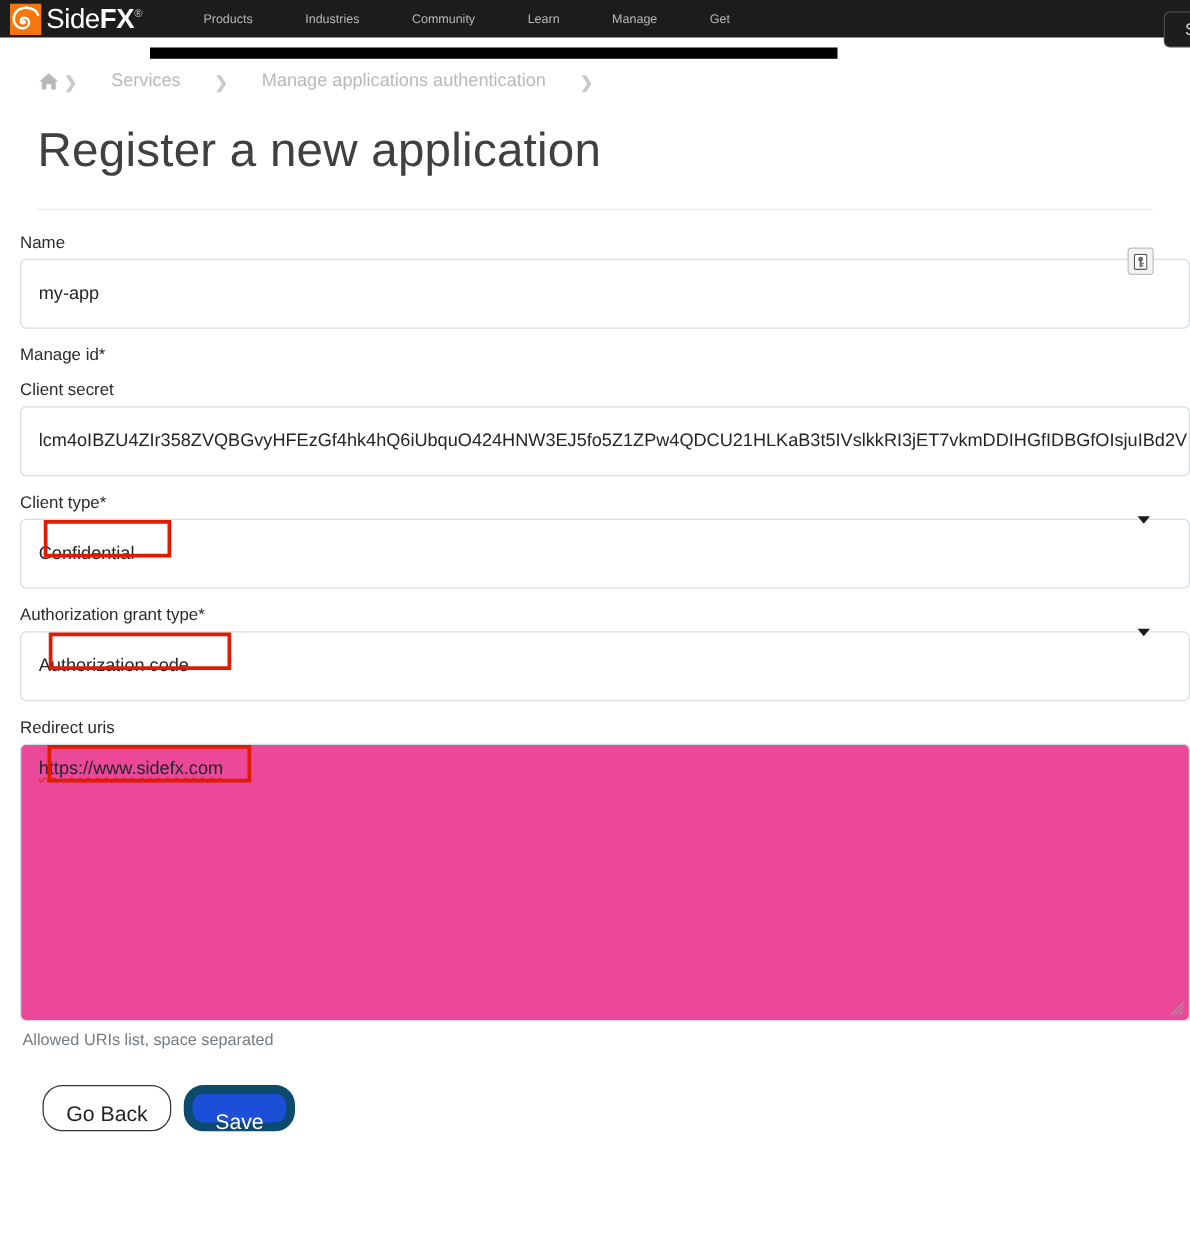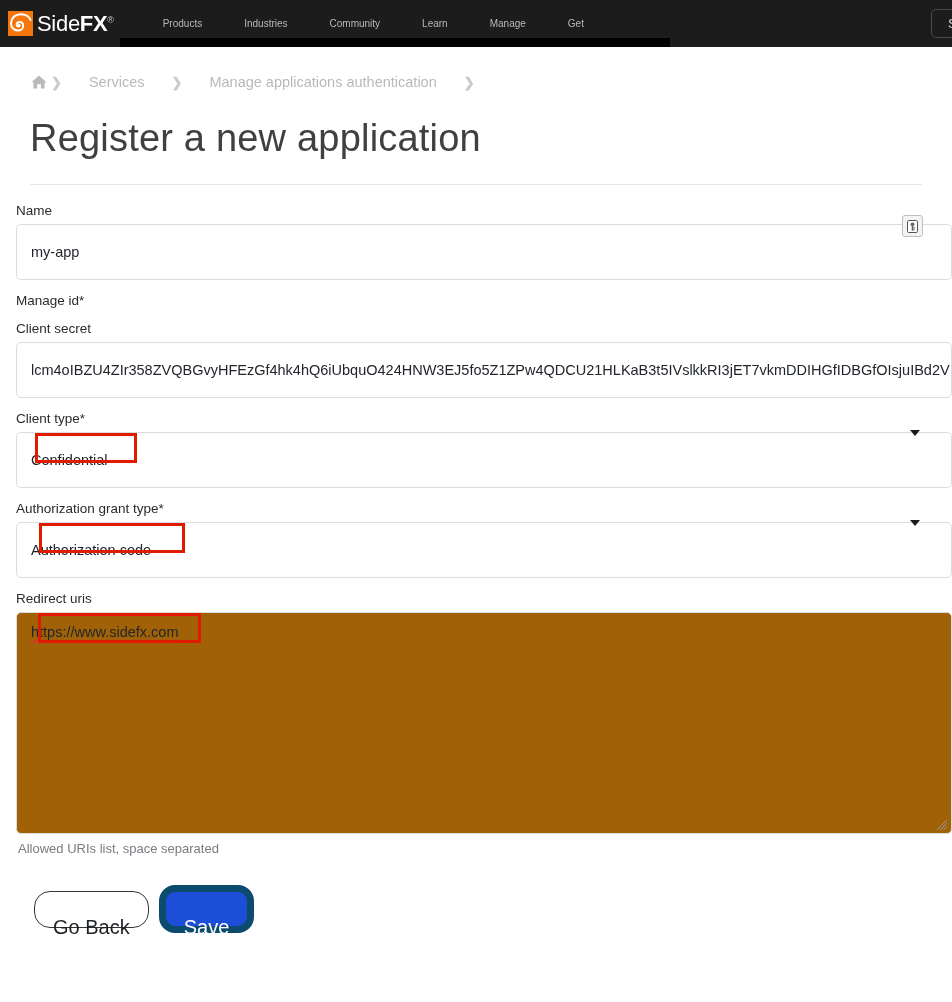--- a/index.html
+++ b/index.html
@@ -11,21 +11,21 @@
     width: 952px;
     height: 1002px;
     overflow: hidden;
     font-family: "Liberation Sans", sans-serif;
     color: #222222;
     position: relative;
   }
 
   
   .navbar {
-    height: 47px;
+    height: 30px;
     background: #1c1c1c;
     display: flex;
     align-items: center;
     position: relative;
   }
   .nav-underlay {
     position: absolute;
     left: 120px;
     top: 38px;
     width: 550px;
@@ -172,21 +172,21 @@
     border-right: 5px solid transparent;
     border-top: 6px solid #1a1a1a;
   }
 
   .textarea {
     box-sizing: border-box;
     width: 936px;
     height: 222px;
     border: 1px solid #dadde0;
     border-radius: 5px;
-    background: #a16207;
+    background: #ec4899;
     font-size: 14.5px;
     color: #22262b;
     padding: 11px 14px;
     position: relative;
   }
   .spell {
     text-decoration: underline;
     text-decoration-style: wavy;
     text-decoration-color: #e03030;
     text-underline-offset: 2px;
@@ -228,24 +228,24 @@
     pointer-events: none;
   }
 
   
   .buttons {
     display: flex;
     align-items: center;
     margin: 29px 0 0 18px;
   }
   .btn {
-    font-size: 20px;
+    font-size: 17px;
     font-family: "Liberation Sans", sans-serif;
     border-radius: 16px;
-    padding: 17px 18px;
+    padding: 4px 18px;
     height: 37px;
     line-height: 37px;
     cursor: pointer;
     box-sizing: border-box;
   }
   .btn-secondary {
     background: #ffffff;
     border: 1px solid #32363a;
     color: #1d2125;
     margin-right: 10px;

